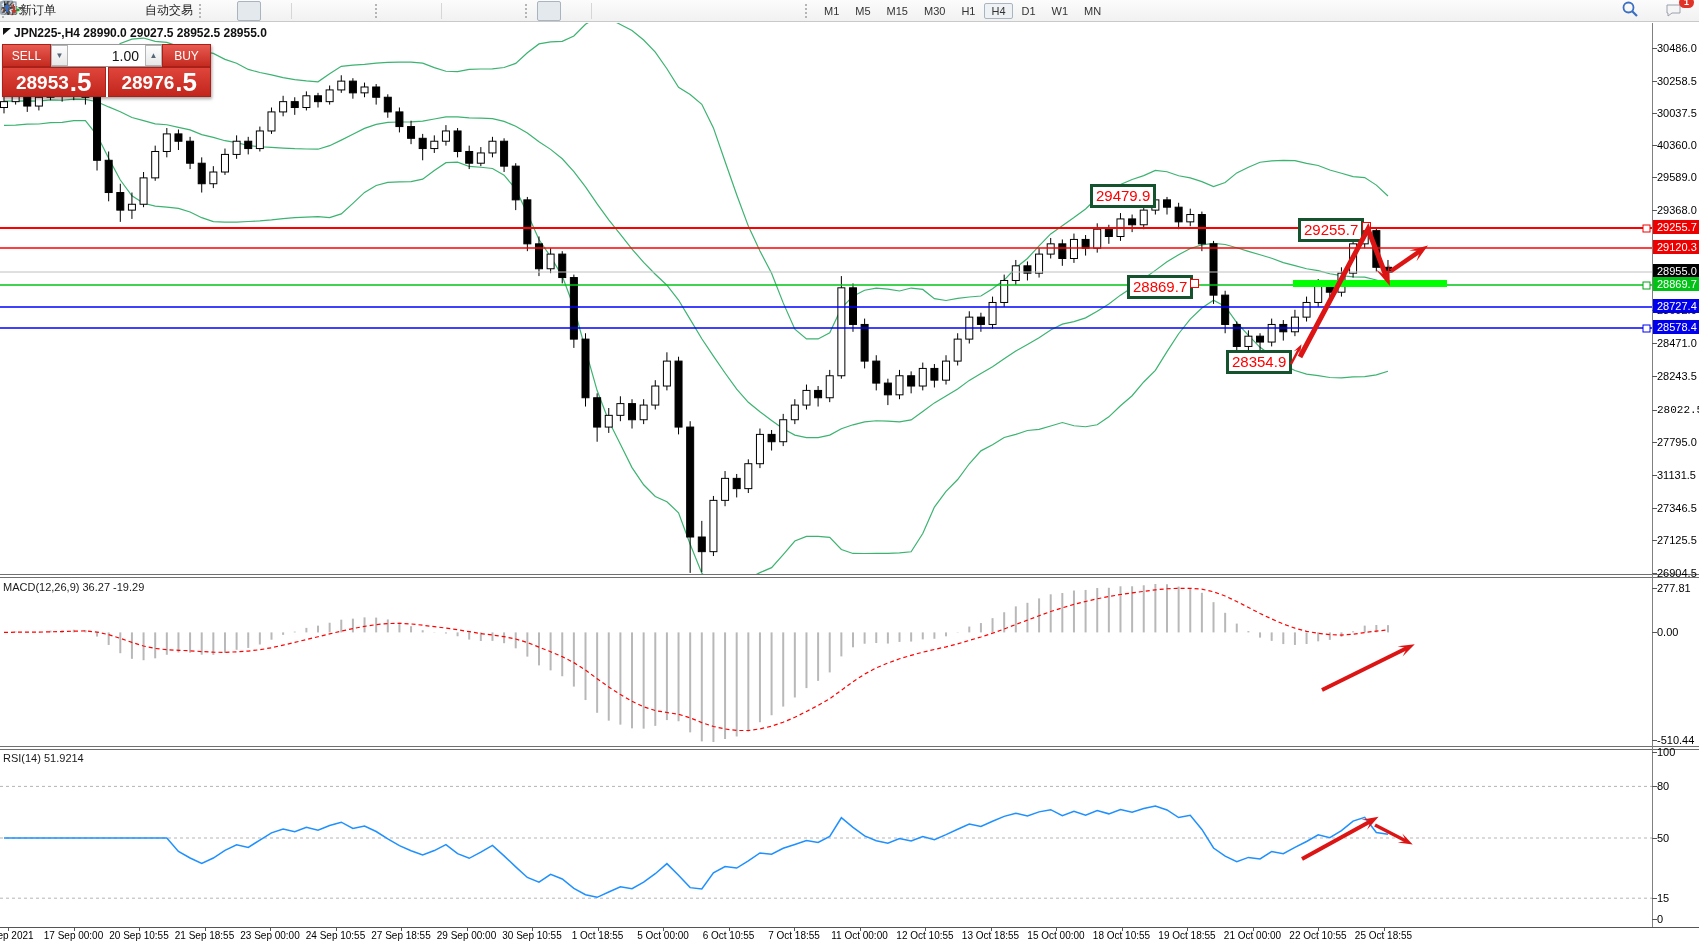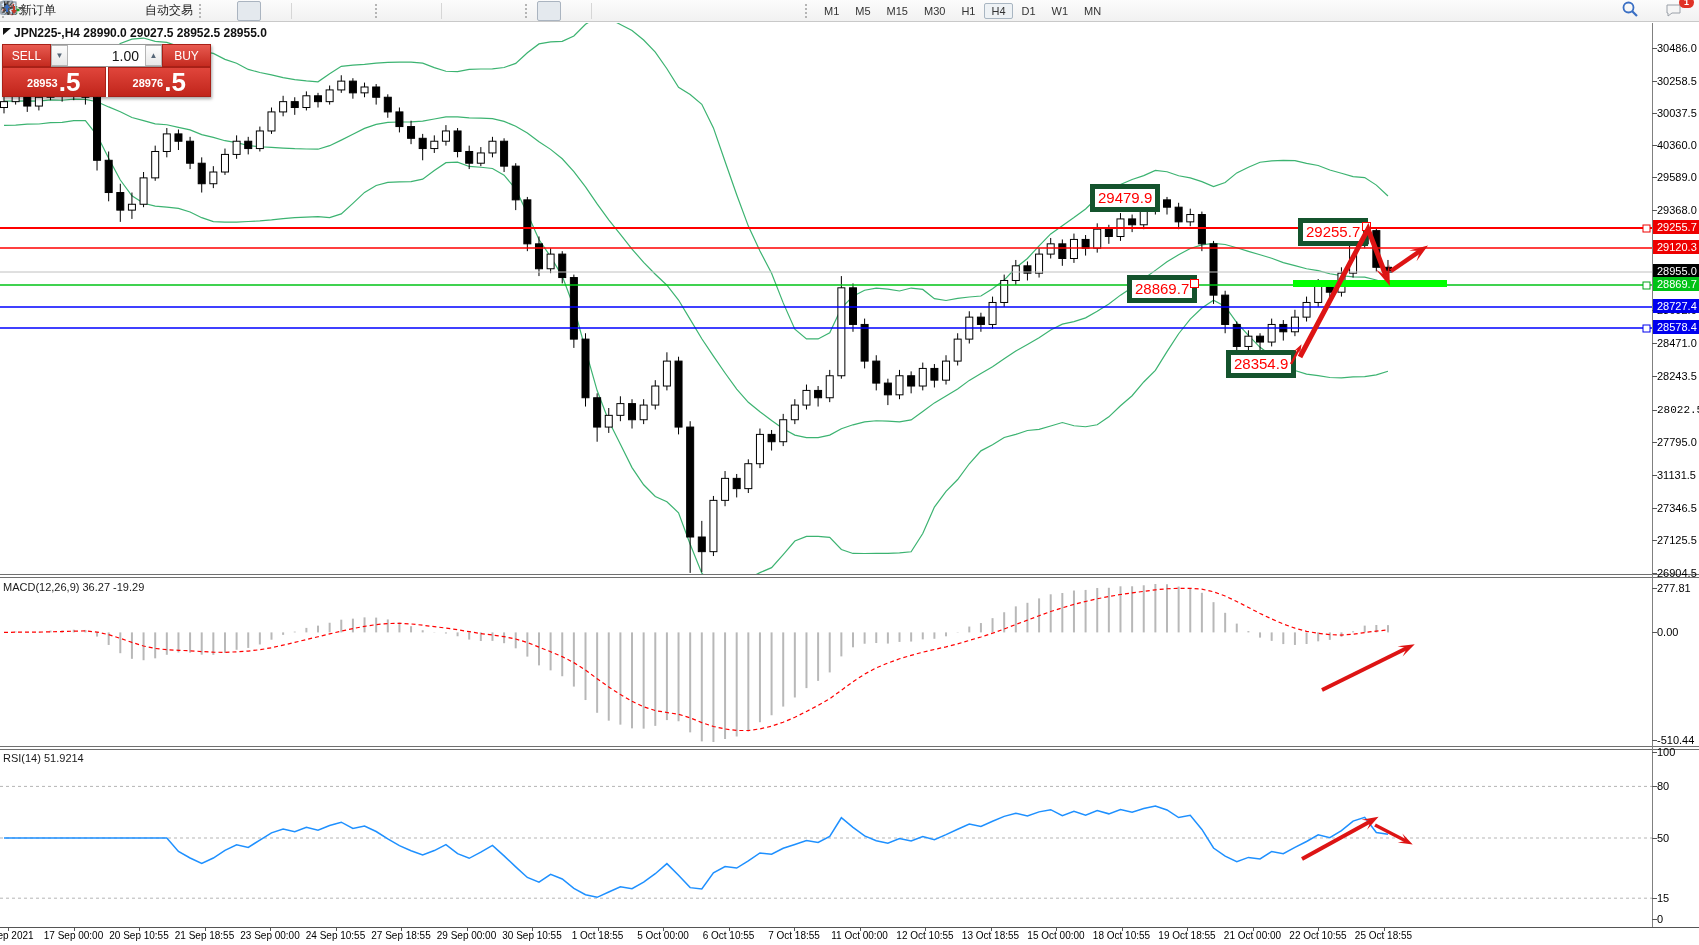--- a/index.html
+++ b/index.html
@@ -25,41 +25,41 @@
   #chart-title{position:absolute;left:14px;top:26px;font-size:12px;font-weight:bold;color:#111;}
   .cursor-tri{position:absolute;left:3px;top:28px;width:0;height:0;
     border-left:8px solid #111;border-bottom:7px solid transparent;}
   .pane-label{position:absolute;left:3px;font-size:11px;color:#1a1a1a;}
   .tick-label{position:absolute;left:1657px;font-size:11px;color:#000;transform:translateY(-6px);white-space:nowrap;}
   .tick-mark{position:absolute;left:1652px;width:5px;height:1px;background:#555;}
   .price-badge{position:absolute;left:1653px;width:44px;font-size:11px;color:#fff;padding:1px 2px 1px 4px;
     transform:translateY(-8px);white-space:nowrap;}
   .date-label{position:absolute;top:930px;font-size:10px;color:#000;transform:translateX(-50%);white-space:nowrap;}
   .date-tick{position:absolute;top:927px;width:1px;height:4px;background:#555;}
-  .anno{position:absolute;border:5px solid #14532d;color:#f00;background:#fff;font-size:15px;
+  .anno{position:absolute;border:3px solid #14532d;color:#f00;background:#fff;font-size:15px;
     padding:0 3px;line-height:18px;white-space:nowrap;}
   .handle{position:absolute;width:7px;height:7px;background:#fff;border:1px solid #000;}
   #green-zone{position:absolute;background:#00ff00;}
   svg{position:absolute;left:0;top:0;}
   
   #trade-panel{position:absolute;left:2px;top:44px;width:209px;height:53px;z-index:5;
     box-shadow:1px 2px 3px rgba(0,0,0,.35);font-family:"Liberation Sans",sans-serif;}
   .tp-row1{display:flex;height:23px;}
   .tp-sell-btn,.tp-buy-btn{flex:0 0 47px;background:linear-gradient(#e85a50,#c52b20);color:#fff;
     display:flex;align-items:center;justify-content:center;font-size:12px;border:1px solid #a82017;}
   .tp-vol{flex:1;display:flex;background:#fff;border-top:1px solid #999;border-bottom:1px solid #999;}
   .tp-spin{width:15px;display:flex;align-items:center;justify-content:center;font-size:8px;color:#567;
     background:linear-gradient(#fdfdfd,#e8e8e8);border:1px solid #b5b5b5;}
   .tp-vol-val{flex:1;display:flex;align-items:center;justify-content:flex-end;padding-right:6px;
     font-size:14px;color:#111;text-align:right;}
   .tp-row2{display:flex;height:30px;}
   .tp-price{flex:1;background:linear-gradient(#e0453b,#c1251b);color:#fff;display:flex;align-items:flex-end;
     justify-content:center;border:1px solid #a82017;}
   .tp-price+.tp-price{margin-left:2px;}
-  .tp-big{font-size:11px;font-weight:bold;line-height:26px;}
+  .tp-big{font-size:19px;font-weight:bold;line-height:26px;}
   .tp-sup{font-size:26px;font-weight:bold;line-height:28px;margin-left:1px;}
 </style>
 </head>
 <body>
 
 <div id="stage">
 
   <div id="toolbar">
     <div class="grip"></div>
     <div class="tb-item">

